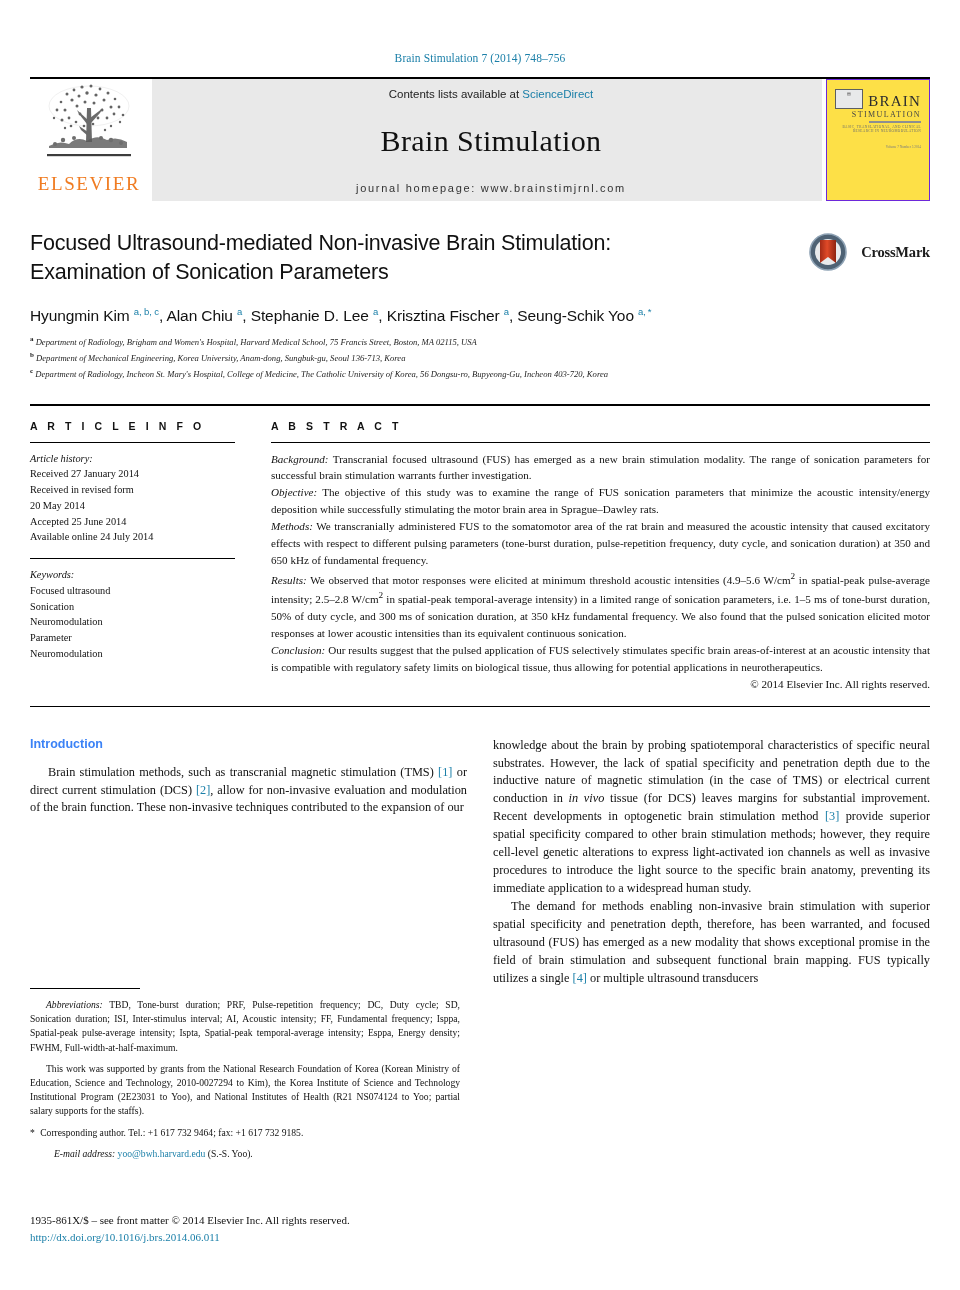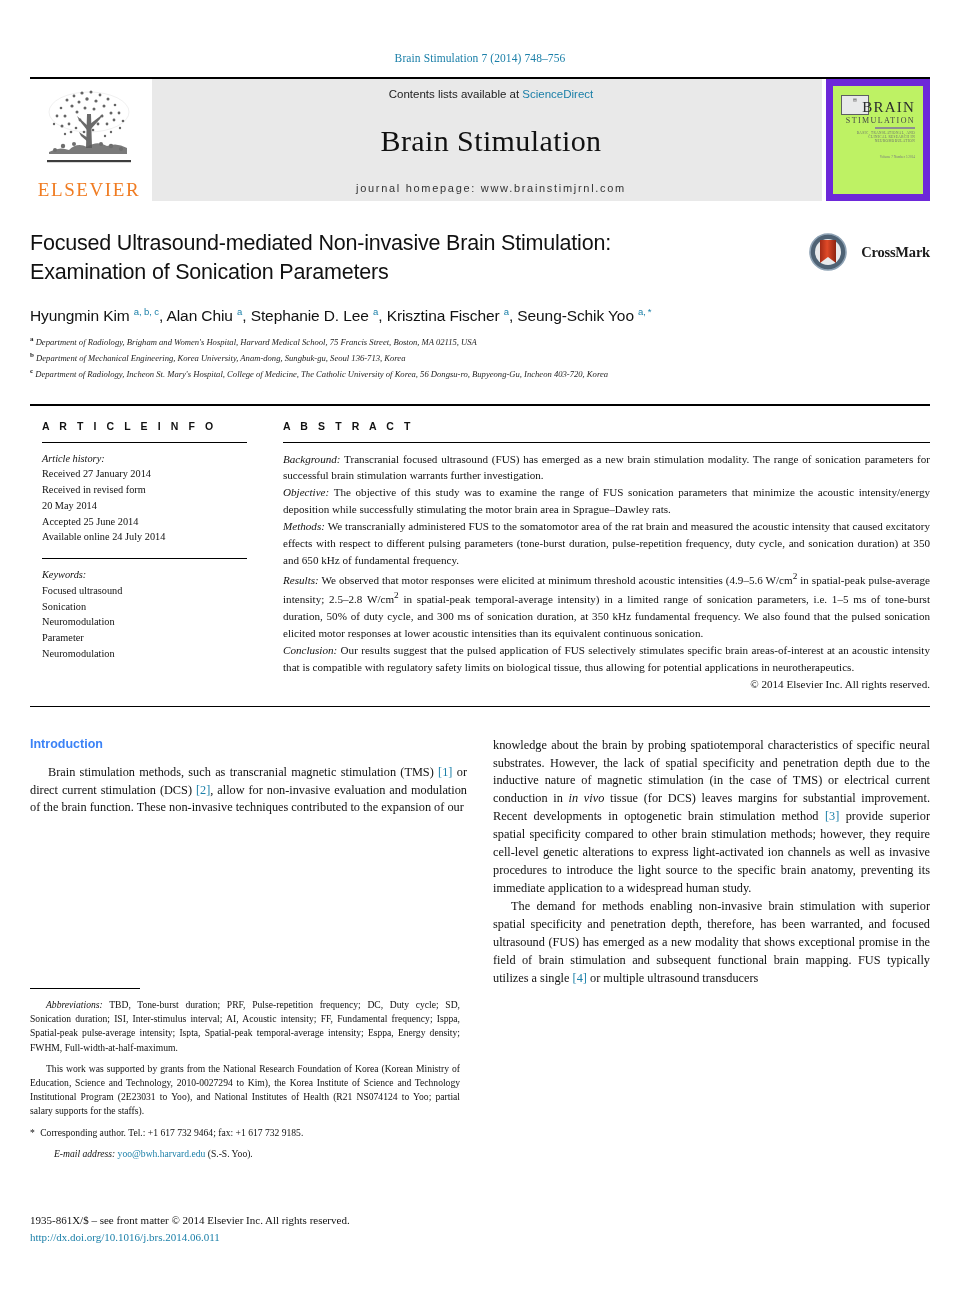--- a/index.html
+++ b/index.html
@@ -41,21 +41,21 @@
     align-items: stretch;
     height: 122px;
   }
   .elsevier-logo {
     width: 118px;
     flex: 0 0 118px;
     display: flex;
     flex-direction: column;
     align-items: center;
     justify-content: flex-start;
-    padding-top: 7px;
+    padding-top: 1px;
     box-sizing: border-box;
   }
   .tree-svg { display:block; }
   .elsevier-word {
     font-family: "Liberation Serif", serif;
     font-size: 19px;
     letter-spacing: 1.6px;
     color: #f07c22;
     font-weight: 400;
     margin-top: 1px;
@@ -87,22 +87,22 @@
   .homepage-line {
     text-align: center;
     font-family: "Liberation Sans", sans-serif;
     font-size: 11px;
     letter-spacing: 1.7px;
     color: #333;
   }
   .cover-thumb {
     flex: 0 0 104px;
     width: 104px;
-    background: #bef264;
-    border: 7px solid #6d28d9;
+    background: #fde047;
+    border: 1px solid #6d28d9;
     box-sizing: border-box;
     padding: 9px 8px;
     position: relative;
   }
   .cover-badge {
     width: 28px; height: 20px;
     border: 1px solid #5d5f61;
     background: #e8e9ea;
     font-size: 4px;
     line-height: 1.1;
@@ -188,21 +188,21 @@
   .affil sup { font-style: normal; font-weight: 700; font-size: 7px; }
 
   
   .band {
     margin: 22px 30px 0 30px;
     border-top: 2.5px solid #000;
     padding-top: 14px;
     display: flex;
     gap: 36px;
   }
-  .col-info { flex: 0 0 205px; margin-left: 12px; }
+  .col-info { flex: 0 0 205px; }
   .col-abs  { flex: 1 1 auto; }
   .sec-head {
     font-family: "Liberation Sans", sans-serif;
     font-size: 10.5px;
     font-weight: 700;
     letter-spacing: 3.6px;
     color: #111;
     margin-bottom: 10px;
   }
   .thin-rule { border-top: 1px solid #000; margin: 0 0 8px 0; }

